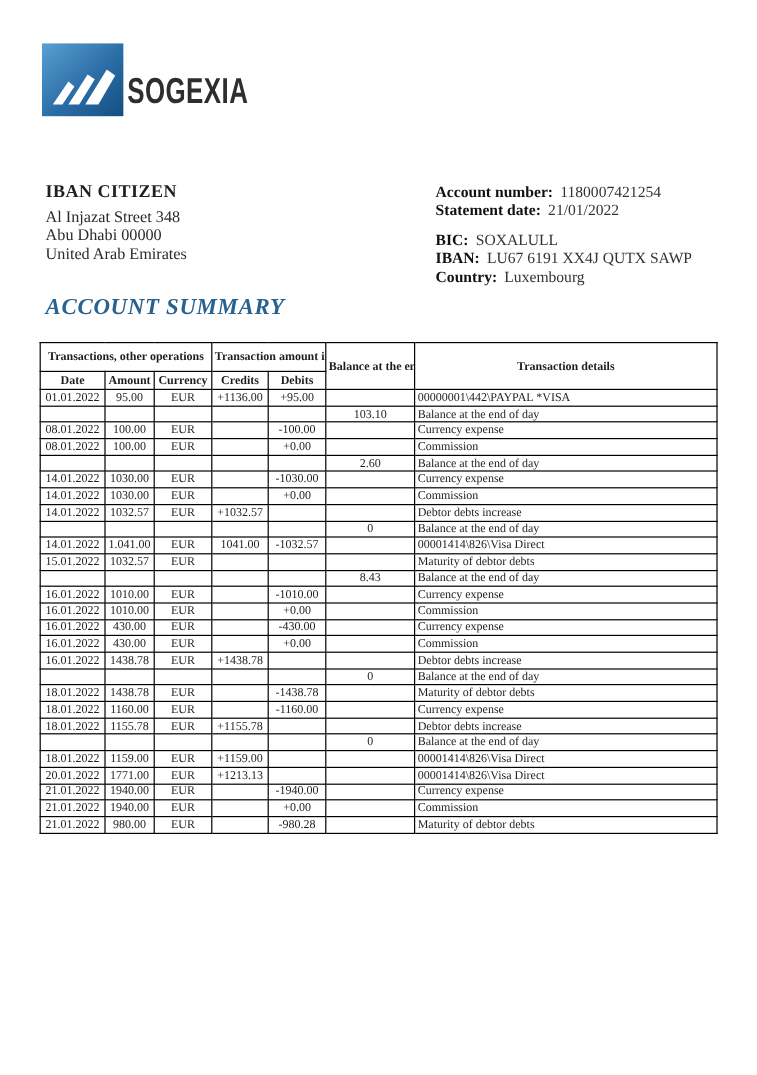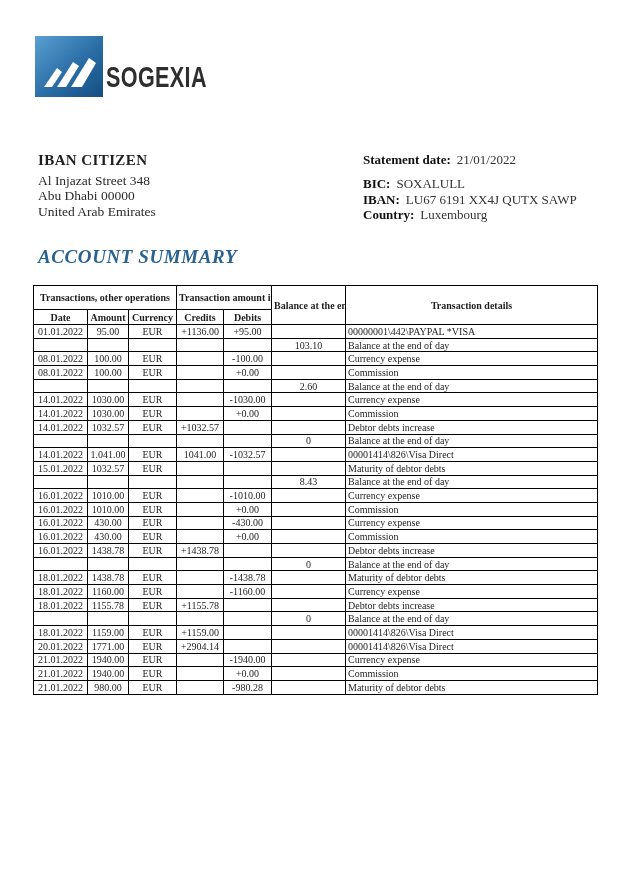--- a/index.html
+++ b/index.html
@@ -107,20 +107,23 @@
   <div class="logo-wordmark-top">SOGEXIA</div>
 
   <div class="recipient">
     <div class="recipient-name">IBAN CITIZEN</div>
     <div class="recipient-line">Al Injazat Street 348</div>
     <div class="recipient-line">Abu Dhabi 00000</div>
     <div class="recipient-line">United Arab Emirates</div>
   </div>
 
   <div class="acct-info">
+    <div class="info-line">
+      <span class="lbl">Account number:</span><span class="val">1180007421254</span>
+    </div>
     <div class="info-line">
       <span class="lbl">Statement date:</span><span class="val">21/01/2022</span>
     </div>
     <div class="info-gap"></div>
     <div class="info-line">
       <span class="lbl">BIC:</span><span class="val">SOXALULL</span>
     </div>
     <div class="info-line">
       <span class="lbl">IBAN:</span><span class="val">LU67 6191 XX4J QUTX SAWP</span>
     </div>
@@ -361,21 +364,21 @@
           <td class="c-currency">EUR</td>
           <td class="c-credits">+1159.00</td>
           <td class="c-debits"></td>
           <td class="c-balance"></td>
           <td class="c-details">00001414\826\Visa Direct</td>
         </tr>
         <tr>
           <td class="c-date">20.01.2022</td>
           <td class="c-amount">1771.00</td>
           <td class="c-currency">EUR</td>
-          <td class="c-credits">+2904.14</td>
+          <td class="c-credits">+1213.13</td>
           <td class="c-debits"></td>
           <td class="c-balance"></td>
           <td class="c-details">00001414\826\Visa Direct</td>
         </tr>
         <tr>
           <td class="c-date">21.01.2022</td>
           <td class="c-amount">1940.00</td>
           <td class="c-currency">EUR</td>
           <td class="c-credits"></td>
           <td class="c-debits">-1940.00</td>

